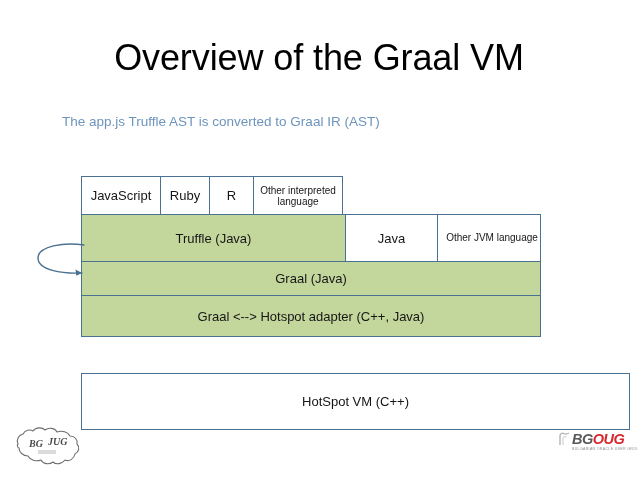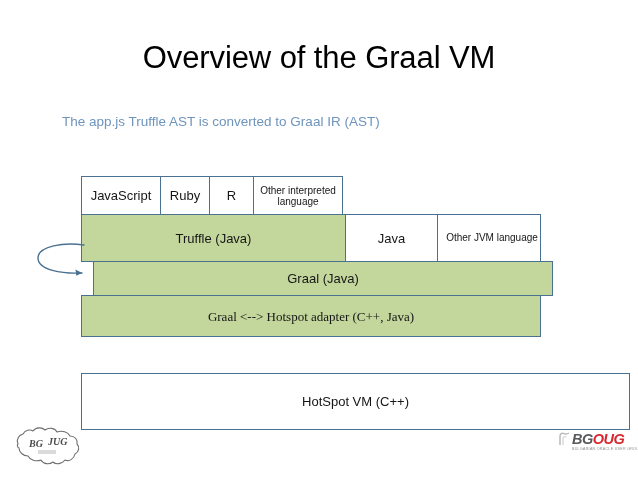--- a/index.html
+++ b/index.html
@@ -24,21 +24,21 @@
     background: #ffffff;
   }
 
   
   .slide-title {
     position: absolute;
     left: 0;
     top: 38px;
     width: 638px;
     text-align: center;
-    font-size: 31px;
+    font-size: 36px;
     line-height: 40px;
     font-weight: 400;
     color: #000000;
     letter-spacing: -0.1px;
   }
 
   
   .slide-subtitle {
     position: absolute;
     left: 62px;
@@ -154,24 +154,24 @@
       <div class="cell small" style="left:172px;top:0px;width:90px;height:39px;">Other interpreted language</div>
     </div>
 
     <div class="row" style="top:38px;height:48px;width:460px;">
       <div class="cell green" style="left:0px;top:0px;width:265px;height:48px;">Truffle (Java)</div>
       <div class="cell" style="left:264px;top:0px;width:93px;height:48px;">Java</div>
       <div class="cell mid" style="left:356px;top:0px;width:104px;height:48px;padding-left:8px;">Other JVM language</div>
     </div>
 
     <div class="row" style="top:85px;height:35px;width:460px;">
-      <div class="cell green" style="left:12px;top:0px;width:460px;height:35px;">Graal (Java)</div>
-    </div>
-
-    <div class="row" style="top:119px;height:42px;width:460px;font-family:Liberation Serif, serif;">
+      <div class="cell green" style="left:0px;top:0px;width:460px;height:35px;">Graal (Java)</div>
+    </div>
+
+    <div class="row" style="top:119px;height:42px;width:460px;">
       <div class="cell green" style="left:0px;top:0px;width:460px;height:42px;">Graal &lt;--&gt; Hotspot adapter (C++, Java)</div>
     </div>
 
     <div class="row" style="top:160px;height:57px;width:460px;">
       <div class="cell" style="left:0px;top:0px;width:549px;height:57px;margin-top:37px;">HotSpot VM (C++)</div>
     </div>
 
   </div>
 
   <svg id="arrow-loop" viewBox="0 0 58 48">

